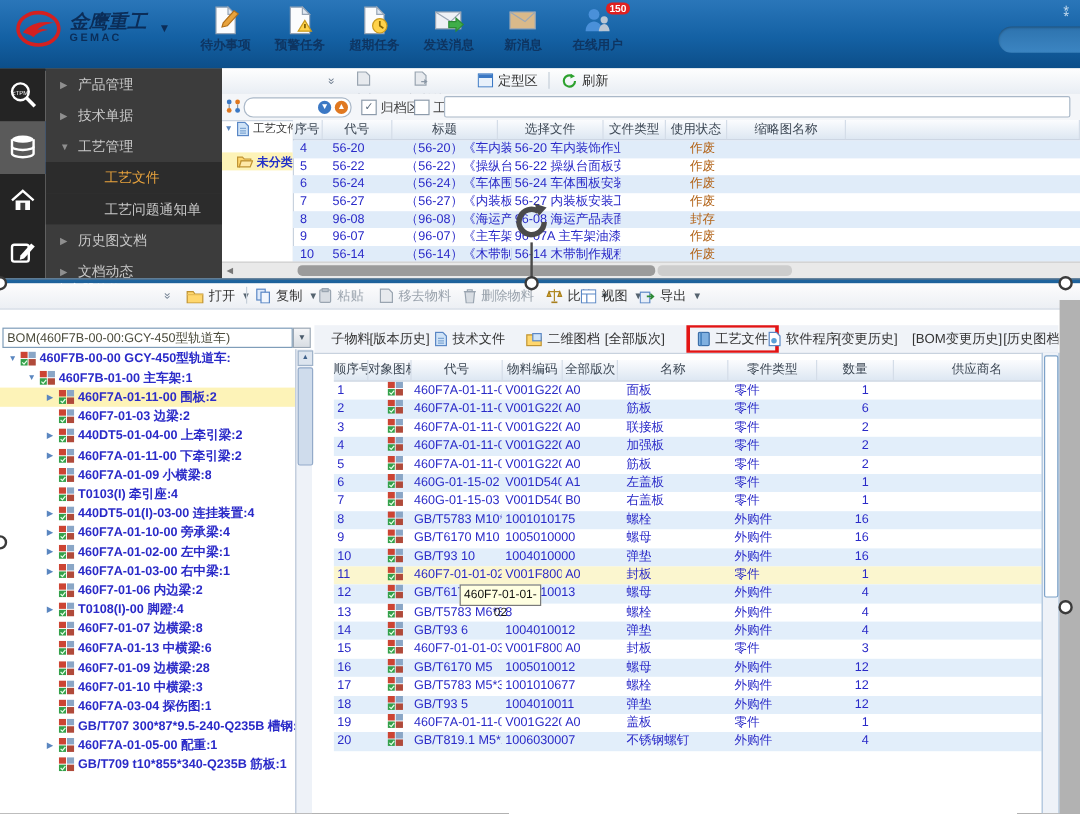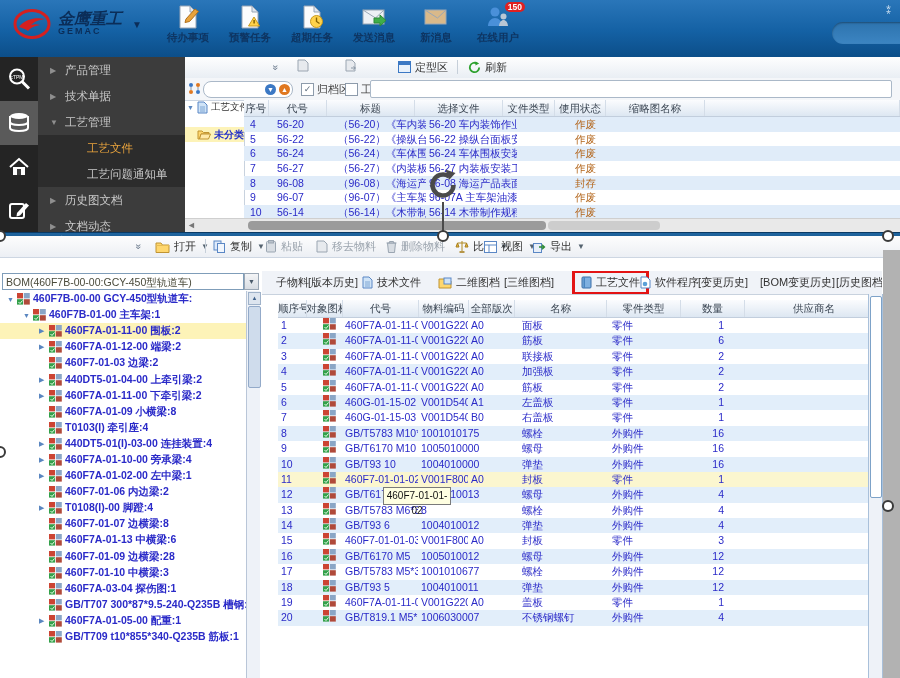--- a/index.html
+++ b/index.html
@@ -569,143 +569,143 @@
               <rect x="6.8" y="0" width="6" height="5.4" fill="#8aa6c6"></rect>
               <rect x="0" y="6.2" width="6" height="5.4" fill="#33a04a"></rect>
               <rect x="6.8" y="6.2" width="6" height="5.4" fill="#b04a3a"></rect>
               <path d="M1.5 9l1.5 1.5L5.5 7.5" stroke="#eaffea" fill="none"></path>
             </svg>
           </span>
           <span class="txt">460F7A-01-11-00 围板:2</span>
         </div>
         <div class="btree-row">
           <span style="width:36px;flex:none"></span>
+          <span class="arr"></span>
+          <span class="ic">
+            <svg width="13" height="12" viewBox="0 0 13 12">
+              <rect x="0" y="0" width="6" height="5.4" fill="#cc4433"></rect>
+              <rect x="6.8" y="0" width="6" height="5.4" fill="#8aa6c6"></rect>
+              <rect x="0" y="6.2" width="6" height="5.4" fill="#33a04a"></rect>
+              <rect x="6.8" y="6.2" width="6" height="5.4" fill="#b04a3a"></rect>
+              <path d="M1.5 9l1.5 1.5L5.5 7.5" stroke="#eaffea" fill="none"></path>
+            </svg>
+          </span>
+          <span class="txt">460F7-01-03 边梁:2</span>
+        </div>
+        <div class="btree-row">
+          <span style="width:36px;flex:none"></span>
           <span class="arr">▶</span>
           <span class="ic">
             <svg width="13" height="12" viewBox="0 0 13 12">
               <rect x="0" y="0" width="6" height="5.4" fill="#cc4433"></rect>
               <rect x="6.8" y="0" width="6" height="5.4" fill="#8aa6c6"></rect>
               <rect x="0" y="6.2" width="6" height="5.4" fill="#33a04a"></rect>
               <rect x="6.8" y="6.2" width="6" height="5.4" fill="#b04a3a"></rect>
               <path d="M1.5 9l1.5 1.5L5.5 7.5" stroke="#eaffea" fill="none"></path>
             </svg>
           </span>
-          <span class="txt">460F7A-01-12-00 端梁:2</span>
+          <span class="txt">440DT5-01-04-00 上牵引梁:2</span>
+        </div>
+        <div class="btree-row">
+          <span style="width:36px;flex:none"></span>
+          <span class="arr">▶</span>
+          <span class="ic">
+            <svg width="13" height="12" viewBox="0 0 13 12">
+              <rect x="0" y="0" width="6" height="5.4" fill="#cc4433"></rect>
+              <rect x="6.8" y="0" width="6" height="5.4" fill="#8aa6c6"></rect>
+              <rect x="0" y="6.2" width="6" height="5.4" fill="#33a04a"></rect>
+              <rect x="6.8" y="6.2" width="6" height="5.4" fill="#b04a3a"></rect>
+              <path d="M1.5 9l1.5 1.5L5.5 7.5" stroke="#eaffea" fill="none"></path>
+            </svg>
+          </span>
+          <span class="txt">460F7A-01-11-00 下牵引梁:2</span>
         </div>
         <div class="btree-row">
           <span style="width:36px;flex:none"></span>
           <span class="arr"></span>
           <span class="ic">
             <svg width="13" height="12" viewBox="0 0 13 12">
               <rect x="0" y="0" width="6" height="5.4" fill="#cc4433"></rect>
               <rect x="6.8" y="0" width="6" height="5.4" fill="#8aa6c6"></rect>
               <rect x="0" y="6.2" width="6" height="5.4" fill="#33a04a"></rect>
               <rect x="6.8" y="6.2" width="6" height="5.4" fill="#b04a3a"></rect>
               <path d="M1.5 9l1.5 1.5L5.5 7.5" stroke="#eaffea" fill="none"></path>
             </svg>
           </span>
-          <span class="txt">460F7-01-03 边梁:2</span>
+          <span class="txt">460F7A-01-09 小横梁:8</span>
+        </div>
+        <div class="btree-row">
+          <span style="width:36px;flex:none"></span>
+          <span class="arr"></span>
+          <span class="ic">
+            <svg width="13" height="12" viewBox="0 0 13 12">
+              <rect x="0" y="0" width="6" height="5.4" fill="#cc4433"></rect>
+              <rect x="6.8" y="0" width="6" height="5.4" fill="#8aa6c6"></rect>
+              <rect x="0" y="6.2" width="6" height="5.4" fill="#33a04a"></rect>
+              <rect x="6.8" y="6.2" width="6" height="5.4" fill="#b04a3a"></rect>
+              <path d="M1.5 9l1.5 1.5L5.5 7.5" stroke="#eaffea" fill="none"></path>
+            </svg>
+          </span>
+          <span class="txt">T0103(I) 牵引座:4</span>
         </div>
         <div class="btree-row">
           <span style="width:36px;flex:none"></span>
           <span class="arr">▶</span>
           <span class="ic">
             <svg width="13" height="12" viewBox="0 0 13 12">
               <rect x="0" y="0" width="6" height="5.4" fill="#cc4433"></rect>
               <rect x="6.8" y="0" width="6" height="5.4" fill="#8aa6c6"></rect>
               <rect x="0" y="6.2" width="6" height="5.4" fill="#33a04a"></rect>
               <rect x="6.8" y="6.2" width="6" height="5.4" fill="#b04a3a"></rect>
               <path d="M1.5 9l1.5 1.5L5.5 7.5" stroke="#eaffea" fill="none"></path>
             </svg>
           </span>
-          <span class="txt">440DT5-01-04-00 上牵引梁:2</span>
+          <span class="txt">440DT5-01(I)-03-00 连挂装置:4</span>
         </div>
         <div class="btree-row">
           <span style="width:36px;flex:none"></span>
           <span class="arr">▶</span>
           <span class="ic">
             <svg width="13" height="12" viewBox="0 0 13 12">
               <rect x="0" y="0" width="6" height="5.4" fill="#cc4433"></rect>
               <rect x="6.8" y="0" width="6" height="5.4" fill="#8aa6c6"></rect>
               <rect x="0" y="6.2" width="6" height="5.4" fill="#33a04a"></rect>
               <rect x="6.8" y="6.2" width="6" height="5.4" fill="#b04a3a"></rect>
               <path d="M1.5 9l1.5 1.5L5.5 7.5" stroke="#eaffea" fill="none"></path>
             </svg>
           </span>
-          <span class="txt">460F7A-01-11-00 下牵引梁:2</span>
-        </div>
-        <div class="btree-row">
-          <span style="width:36px;flex:none"></span>
-          <span class="arr"></span>
-          <span class="ic">
-            <svg width="13" height="12" viewBox="0 0 13 12">
-              <rect x="0" y="0" width="6" height="5.4" fill="#cc4433"></rect>
-              <rect x="6.8" y="0" width="6" height="5.4" fill="#8aa6c6"></rect>
-              <rect x="0" y="6.2" width="6" height="5.4" fill="#33a04a"></rect>
-              <rect x="6.8" y="6.2" width="6" height="5.4" fill="#b04a3a"></rect>
-              <path d="M1.5 9l1.5 1.5L5.5 7.5" stroke="#eaffea" fill="none"></path>
-            </svg>
-          </span>
-          <span class="txt">460F7A-01-09 小横梁:8</span>
-        </div>
-        <div class="btree-row">
-          <span style="width:36px;flex:none"></span>
-          <span class="arr"></span>
-          <span class="ic">
-            <svg width="13" height="12" viewBox="0 0 13 12">
-              <rect x="0" y="0" width="6" height="5.4" fill="#cc4433"></rect>
-              <rect x="6.8" y="0" width="6" height="5.4" fill="#8aa6c6"></rect>
-              <rect x="0" y="6.2" width="6" height="5.4" fill="#33a04a"></rect>
-              <rect x="6.8" y="6.2" width="6" height="5.4" fill="#b04a3a"></rect>
-              <path d="M1.5 9l1.5 1.5L5.5 7.5" stroke="#eaffea" fill="none"></path>
-            </svg>
-          </span>
-          <span class="txt">T0103(I) 牵引座:4</span>
+          <span class="txt">460F7A-01-10-00 旁承梁:4</span>
         </div>
         <div class="btree-row">
           <span style="width:36px;flex:none"></span>
           <span class="arr">▶</span>
           <span class="ic">
             <svg width="13" height="12" viewBox="0 0 13 12">
               <rect x="0" y="0" width="6" height="5.4" fill="#cc4433"></rect>
               <rect x="6.8" y="0" width="6" height="5.4" fill="#8aa6c6"></rect>
               <rect x="0" y="6.2" width="6" height="5.4" fill="#33a04a"></rect>
               <rect x="6.8" y="6.2" width="6" height="5.4" fill="#b04a3a"></rect>
               <path d="M1.5 9l1.5 1.5L5.5 7.5" stroke="#eaffea" fill="none"></path>
             </svg>
           </span>
-          <span class="txt">440DT5-01(I)-03-00 连挂装置:4</span>
+          <span class="txt">460F7A-01-02-00 左中梁:1</span>
         </div>
         <div class="btree-row">
           <span style="width:36px;flex:none"></span>
           <span class="arr">▶</span>
           <span class="ic">
             <svg width="13" height="12" viewBox="0 0 13 12">
               <rect x="0" y="0" width="6" height="5.4" fill="#cc4433"></rect>
               <rect x="6.8" y="0" width="6" height="5.4" fill="#8aa6c6"></rect>
               <rect x="0" y="6.2" width="6" height="5.4" fill="#33a04a"></rect>
               <rect x="6.8" y="6.2" width="6" height="5.4" fill="#b04a3a"></rect>
               <path d="M1.5 9l1.5 1.5L5.5 7.5" stroke="#eaffea" fill="none"></path>
             </svg>
           </span>
-          <span class="txt">460F7A-01-10-00 旁承梁:4</span>
-        </div>
-        <div class="btree-row">
-          <span style="width:36px;flex:none"></span>
-          <span class="arr">▶</span>
-          <span class="ic">
-            <svg width="13" height="12" viewBox="0 0 13 12">
-              <rect x="0" y="0" width="6" height="5.4" fill="#cc4433"></rect>
-              <rect x="6.8" y="0" width="6" height="5.4" fill="#8aa6c6"></rect>
-              <rect x="0" y="6.2" width="6" height="5.4" fill="#33a04a"></rect>
-              <rect x="6.8" y="6.2" width="6" height="5.4" fill="#b04a3a"></rect>
-              <path d="M1.5 9l1.5 1.5L5.5 7.5" stroke="#eaffea" fill="none"></path>
-            </svg>
-          </span>
-          <span class="txt">460F7A-01-02-00 左中梁:1</span>
+          <span class="txt">460F7A-01-03-00 右中梁:1</span>
         </div>
         <div class="btree-row">
           <span style="width:36px;flex:none"></span>
           <span class="arr"></span>
           <span class="ic">
             <svg width="13" height="12" viewBox="0 0 13 12">
               <rect x="0" y="0" width="6" height="5.4" fill="#cc4433"></rect>
               <rect x="6.8" y="0" width="6" height="5.4" fill="#8aa6c6"></rect>
               <rect x="0" y="6.2" width="6" height="5.4" fill="#33a04a"></rect>
               <rect x="6.8" y="6.2" width="6" height="5.4" fill="#b04a3a"></rect>
@@ -864,21 +864,21 @@
         <div class="btab" style="left: 176px;">
           <span class="ic">
             <svg width="14" height="12" viewBox="0 0 14 12">
               <path d="M1 2h5l1.5 2H13v7H1z" fill="#ffd76e" stroke="#c09433"></path>
               <rect x="6" y="1" width="7" height="6" fill="#cfe3f7" stroke="#5a87c5"></rect>
             </svg>
           </span>
           <span>二维图档</span>
         </div>
         <div class="btab" style="left: 242px;">
-          <span>[三维图档]</span>
+          <span>[全部版次]</span>
         </div>
         <div class="btab redbox" style="left: 310px;">
           <span class="ic">
             <svg width="11" height="13" viewBox="0 0 11 13">
               <rect x="1" y="1" width="9" height="11" rx="1" fill="#7fb0e0" stroke="#3b6ea8"></rect>
               <rect x="2.5" y="1" width="1.5" height="11" fill="#4a85c0"></rect>
             </svg>
           </span>
           <span>工艺文件</span>
         </div>

